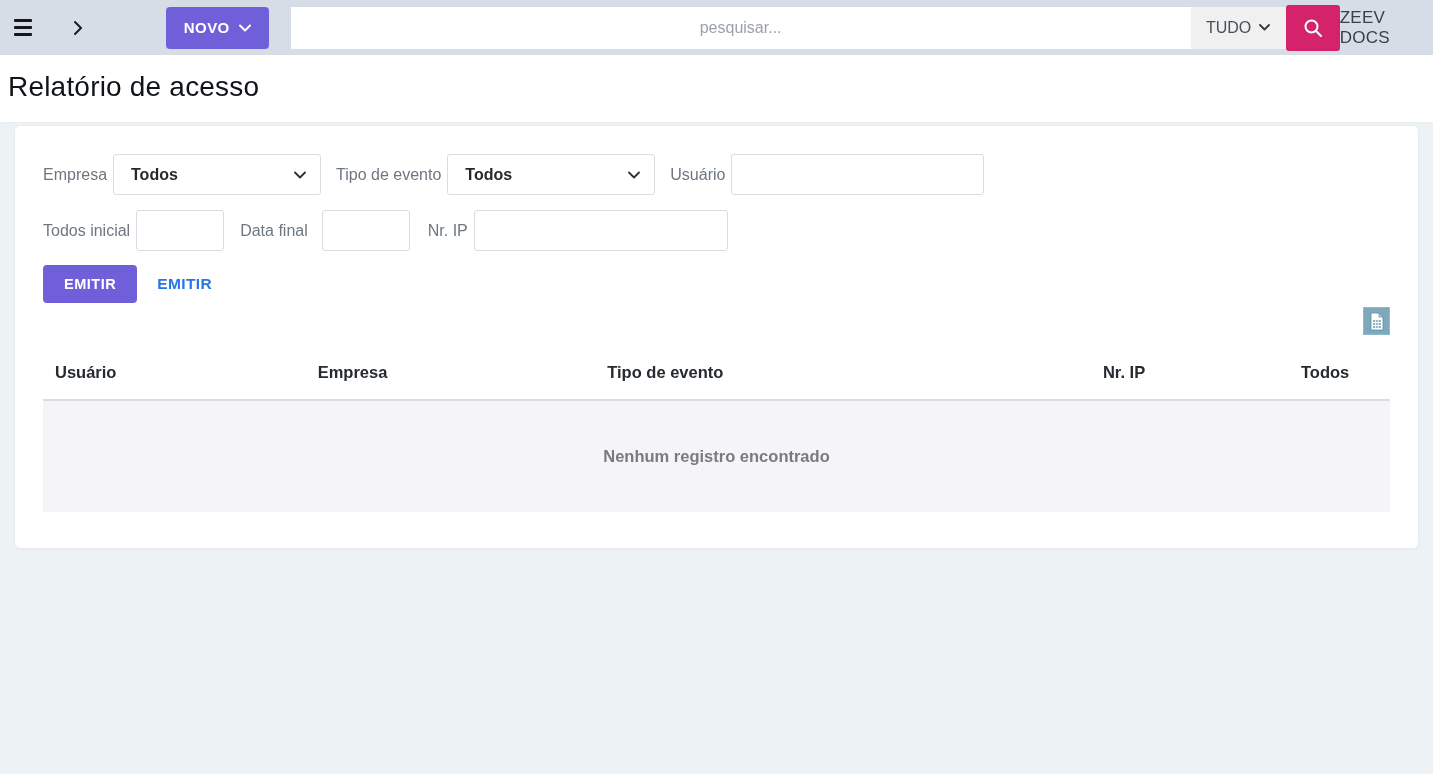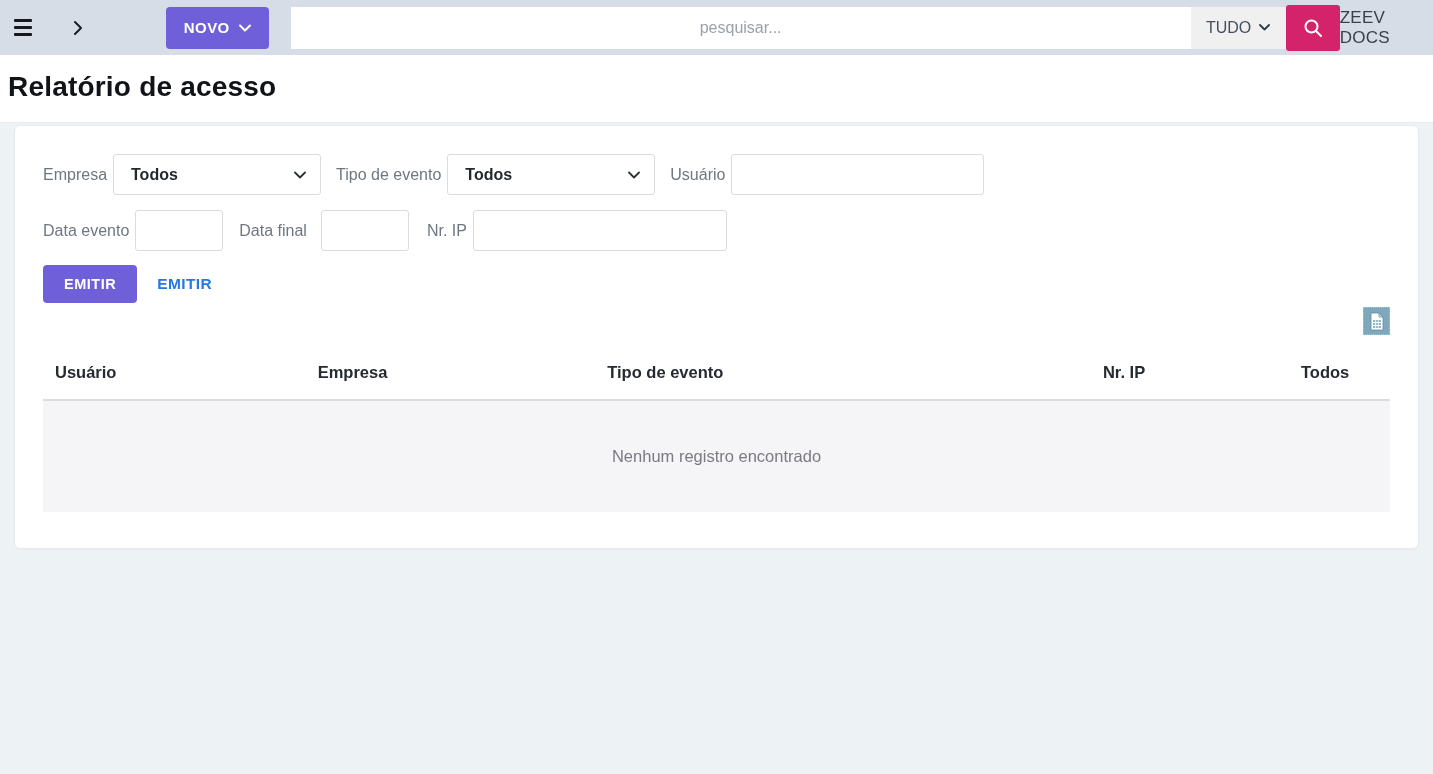--- a/index.html
+++ b/index.html
@@ -82,21 +82,21 @@
   }
 
   
   .title-strip {
     background:#fff;
     padding:16px 0 19px 8px;
     border-bottom:1px solid #e9edf0;
   }
   .title-strip h1 {
     font-size:28px;
-    font-weight:700;
+    font-weight:400;
     color:#101418;
     letter-spacing:.2px;
   }
 
   
   .main-area { padding:2px 14px 0 14px; }
   .card {
     background:#fff;
     border:1px solid #e7ebee;
     border-radius:6px;
@@ -183,20 +183,21 @@
     padding:16px 0 17px 12px;
     border-bottom:2px solid #d9dce1;
   }
   .empty-cell {
     background:#f5f5f7;
     height:112px;
     text-align:center;
     vertical-align:middle;
     color:#7a7a83;
     font-size:16.5px;
+    font-weight:bold;
   }
 </style>
 </head>
 <body>
 
 <div class="topbar">
   <div class="hamburger">
     <div></div>
       <div></div>
       <div></div>
@@ -263,21 +264,21 @@
       </div>
 
       <div class="fgroup ml15">
         <span class="flabel">Usuário</span>
         <input class="tinput w-user" type="text" value="" style="">
       </div>
     </div>
 
     <div class="filter-row">
       <div class="fgroup">
-        <span class="flabel">Data evento</span>
+        <span class="flabel">Todos inicial</span>
         <input class="tinput w-date" type="text" value="" style="">
       </div>
 
       <div class="fgroup ml16">
         <span class="flabel">Data final</span>
         <input class="tinput w-date" type="text" value="" style="">
       </div>
 
       <div class="fgroup ml18">
         <span class="flabel">Nr. IP</span>

